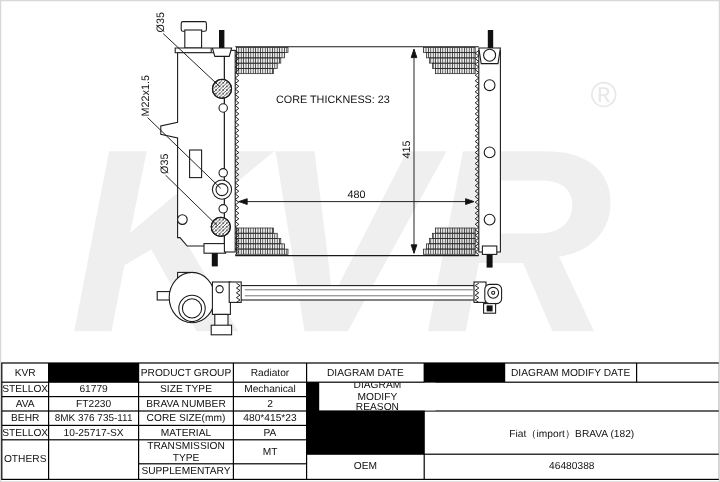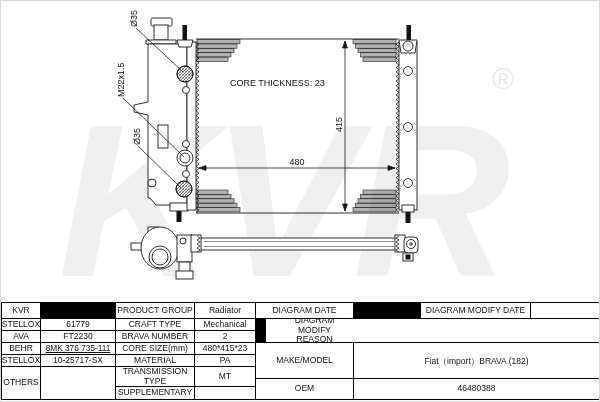--- a/index.html
+++ b/index.html
@@ -3,21 +3,21 @@
 <meta charset="utf-8">
 <style>
   html,body{margin:0;padding:0;background:#fff;}
   .page{position:relative;width:600px;height:402px;background:#fff;overflow:hidden;
         font-family:"Liberation Sans",sans-serif;box-shadow:inset 0 0 0 1px #d7d7d7;}
   .drawing{position:absolute;left:0;top:0;}
   
   .spec-table{position:absolute;left:1px;top:302px;width:598px;height:98px;background:#000;}
   .cell{position:absolute;background:#fff;display:flex;align-items:center;justify-content:center;
         font-size:8.5px;color:#111;text-align:center;line-height:1.15;overflow:hidden;}
-  .cell.small{font-size:8.3px;text-decoration:underline;}
+  .cell.small{font-size:8.3px;}
   .models{flex-direction:column;}
   .models div{line-height:12px;}
 </style>
 </head>
 <body>
 
 <div class="page">
 
   <svg class="drawing" width="600" height="302" viewBox="0 0 600 302">
     <defs>
@@ -177,40 +177,39 @@
     <div class="cell" style="left:1px;top:53px;width:38px;height:11px">STELLOX</div>
     <div class="cell" style="left:1px;top:65px;width:38px;height:32px">OTHERS</div>
 
     <div class="cell" style="left:40px;top:17px;width:74px;height:11px">61779</div>
     <div class="cell" style="left:40px;top:29px;width:74px;height:11px">FT2230</div>
     <div class="cell small" style="left:40px;top:41px;width:74px;height:11px">8MK 376 735-111</div>
     <div class="cell" style="left:40px;top:53px;width:74px;height:11px">10-25717-SX</div>
     <div class="cell" style="left:40px;top:65px;width:74px;height:32px"></div>
 
     <div class="cell" style="left:115px;top:1px;width:78px;height:15px">PRODUCT GROUP</div>
-    <div class="cell" style="left:115px;top:17px;width:78px;height:11px">CRAFT TYPE</div>
+    <div class="cell" style="left:115px;top:17px;width:78px;height:11px">SIZE TYPE</div>
     <div class="cell" style="left:115px;top:29px;width:78px;height:11px">BRAVA NUMBER</div>
     <div class="cell" style="left:115px;top:41px;width:78px;height:11px">CORE SIZE(mm)</div>
     <div class="cell" style="left:115px;top:53px;width:78px;height:11px">MATERIAL</div>
     <div class="cell" style="left:115px;top:65px;width:78px;height:19px;padding:0 8px;box-sizing:border-box">TRANSMISSION TYPE</div>
     <div class="cell" style="left:115px;top:85px;width:78px;height:12px">SUPPLEMENTARY</div>
 
     <div class="cell" style="left:194px;top:1px;width:60px;height:15px">Radiator</div>
     <div class="cell" style="left:194px;top:17px;width:60px;height:11px">Mechanical</div>
     <div class="cell" style="left:194px;top:29px;width:60px;height:11px">2</div>
     <div class="cell" style="left:194px;top:41px;width:60px;height:11px">480*415*23</div>
     <div class="cell" style="left:194px;top:53px;width:60px;height:11px">PA</div>
     <div class="cell" style="left:194px;top:65px;width:60px;height:19px">MT</div>
     <div class="cell" style="left:194px;top:85px;width:60px;height:12px"></div>
 
     <div class="cell" style="left:255px;top:1px;width:97px;height:15px">DIAGRAM DATE</div>
     <div class="cell" style="left:420px;top:1px;width:109px;height:15px">DIAGRAM MODIFY DATE</div>
     <div class="cell" style="left:530px;top:1px;width:68px;height:15px"></div>
     <div class="cell" style="left:265px;top:17px;width:97px;height:23px;padding:0 14px;box-sizing:border-box">DIAGRAM MODIFY REASON</div>
     <div class="cell" style="left:353px;top:17px;width:245px;height:23px"></div>
-    <div class="cell" style="left:255px;top:41px;width:97px;height:35px">MAKE/MODEL</div>
     <div class="cell models" style="left:353px;top:41px;width:245px;height:35px">
       <div>Fiat（import）BRAVA (182)</div>
     </div>
     <div class="cell" style="left:255px;top:77px;width:97px;height:20px">OEM</div>
     <div class="cell" style="left:353px;top:77px;width:245px;height:20px">46480388</div>
   </div>
 </div>
 
 </body></html>

